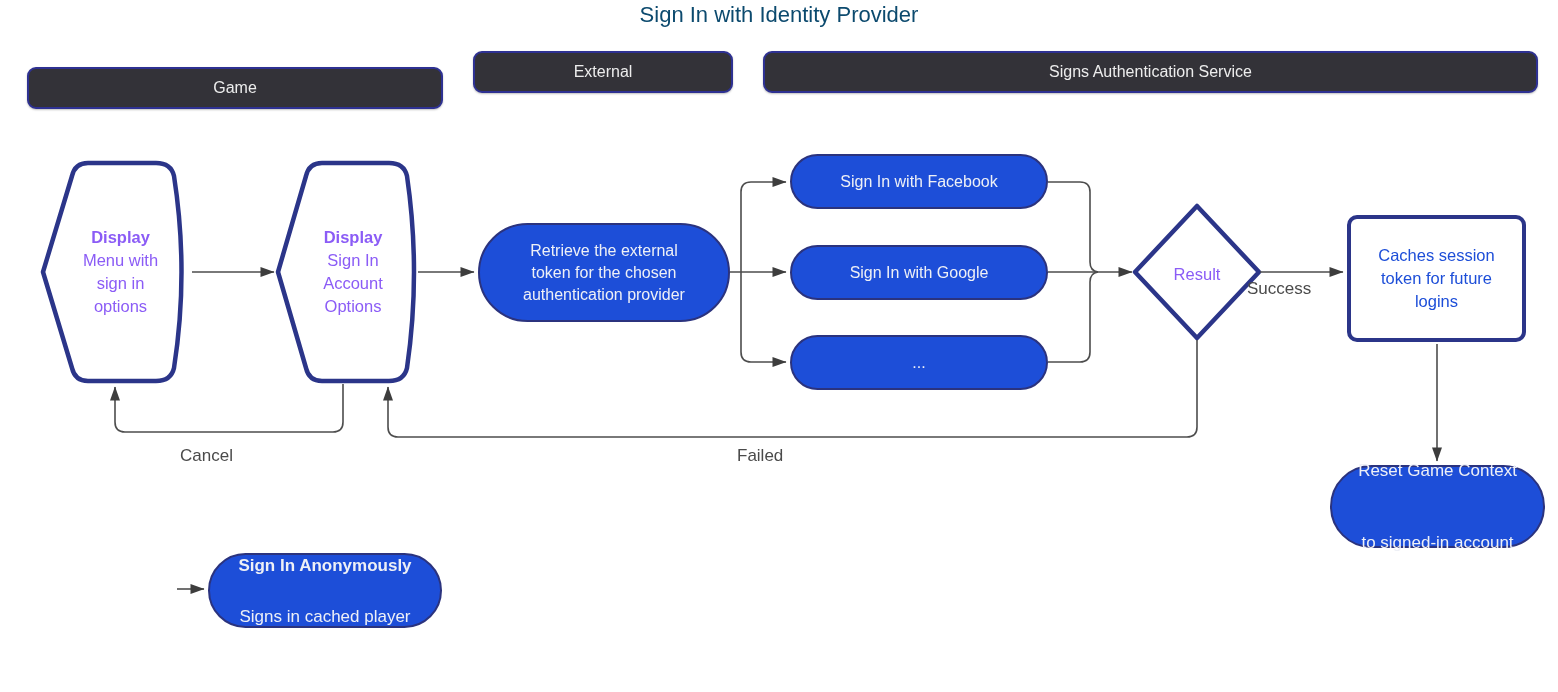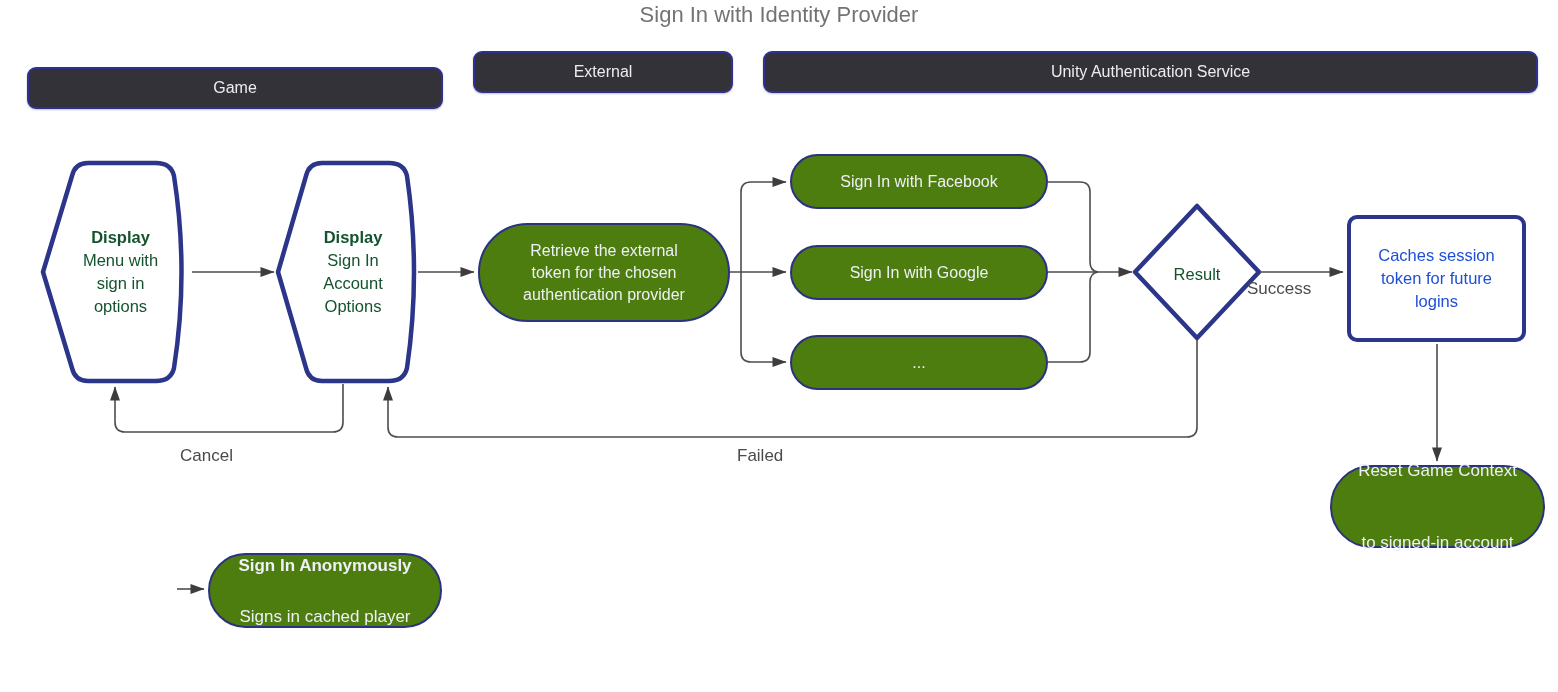--- a/index.html
+++ b/index.html
@@ -2,45 +2,45 @@
 <html><head>
 <meta charset="utf-8">
 <style>
   html,body { margin:0; padding:0; background:#ffffff; }
   #canvas {
     position:relative; width:1558px; height:692px; background:#ffffff;
     font-family:"Liberation Sans", sans-serif; overflow:hidden;
   }
   #title {
     position:absolute; top:2px; left:0; width:100%;
-    text-align:center; font-size:22px; color:#737373;
+    text-align:center; font-size:22px; color:#0c4a6e;
   }
   .lane {
     position:absolute; height:42px; box-sizing:border-box;
     background:#333238; border:2px solid #2e3192; border-radius:9px;
     display:flex; align-items:center; justify-content:center;
     color:#ededed; font-size:16px; box-shadow:0 1px 2px rgba(0,0,0,0.25);
   }
   svg.layer { position:absolute; left:0; top:0; }
   .pill {
     position:absolute; box-sizing:border-box;
-    background:#4d7c0f; border:2px solid #2b337e; border-radius:40px;
+    background:#1d4ed8; border:2px solid #2b337e; border-radius:40px;
     color:#eef0f6; display:flex; flex-direction:column;
     align-items:center; justify-content:center; text-align:center;
     font-size:16px; line-height:22px;
   }
   .box {
     position:absolute; box-sizing:border-box;
     background:#ffffff; border:4px solid #2b3589; border-radius:10px;
     color:#1d4ed8; display:flex; flex-direction:column;
     align-items:center; justify-content:center; text-align:center;
     font-size:16.5px; line-height:23px;
   }
   .shape-text {
-    position:absolute; color:#14532d; text-align:center;
+    position:absolute; color:#8b5cf6; text-align:center;
     font-size:16.5px; line-height:23px;
   }
   .edge-label {
     position:absolute; color:#4a4a4a; font-size:17px; width:100px;margin-top:39px;
   }
   .bold { font-weight:bold; }
 </style>
 </head>
 <body>
 
@@ -48,21 +48,21 @@
 
   <div id="title">Sign In with Identity Provider</div>
 
   <div class="lane" style="left:27px; top:51px; width:416px;margin-top:16px;">
     <span>Game</span>
   </div>
   <div class="lane" style="left:473px; top:51px; width:260px;">
     <span>External</span>
   </div>
   <div class="lane" style="left:763px; top:51px; width:775px;">
-    <span>Unity Authentication Service</span>
+    <span>Signs Authentication Service</span>
   </div>
 
   <svg class="layer" width="1558" height="692">
     <defs>
       <marker id="arrow" markerUnits="userSpaceOnUse" markerWidth="16" markerHeight="12" refX="14.5" refY="6" orient="auto">
         <path d="M1,1 L15,6 L1,11 Z" fill="#3d3d3d"></path>
       </marker>
     </defs>
 
     <path d="M43 272 L72 176 Q75 163 88 163 L156 163 Q171 163 174 176 Q189 272 174 368 Q171 381 156 381 L88 381 Q75 381 72 368 Z" fill="#ffffff" stroke="#2b3589" stroke-width="4.5" stroke-linejoin="round"></path>

